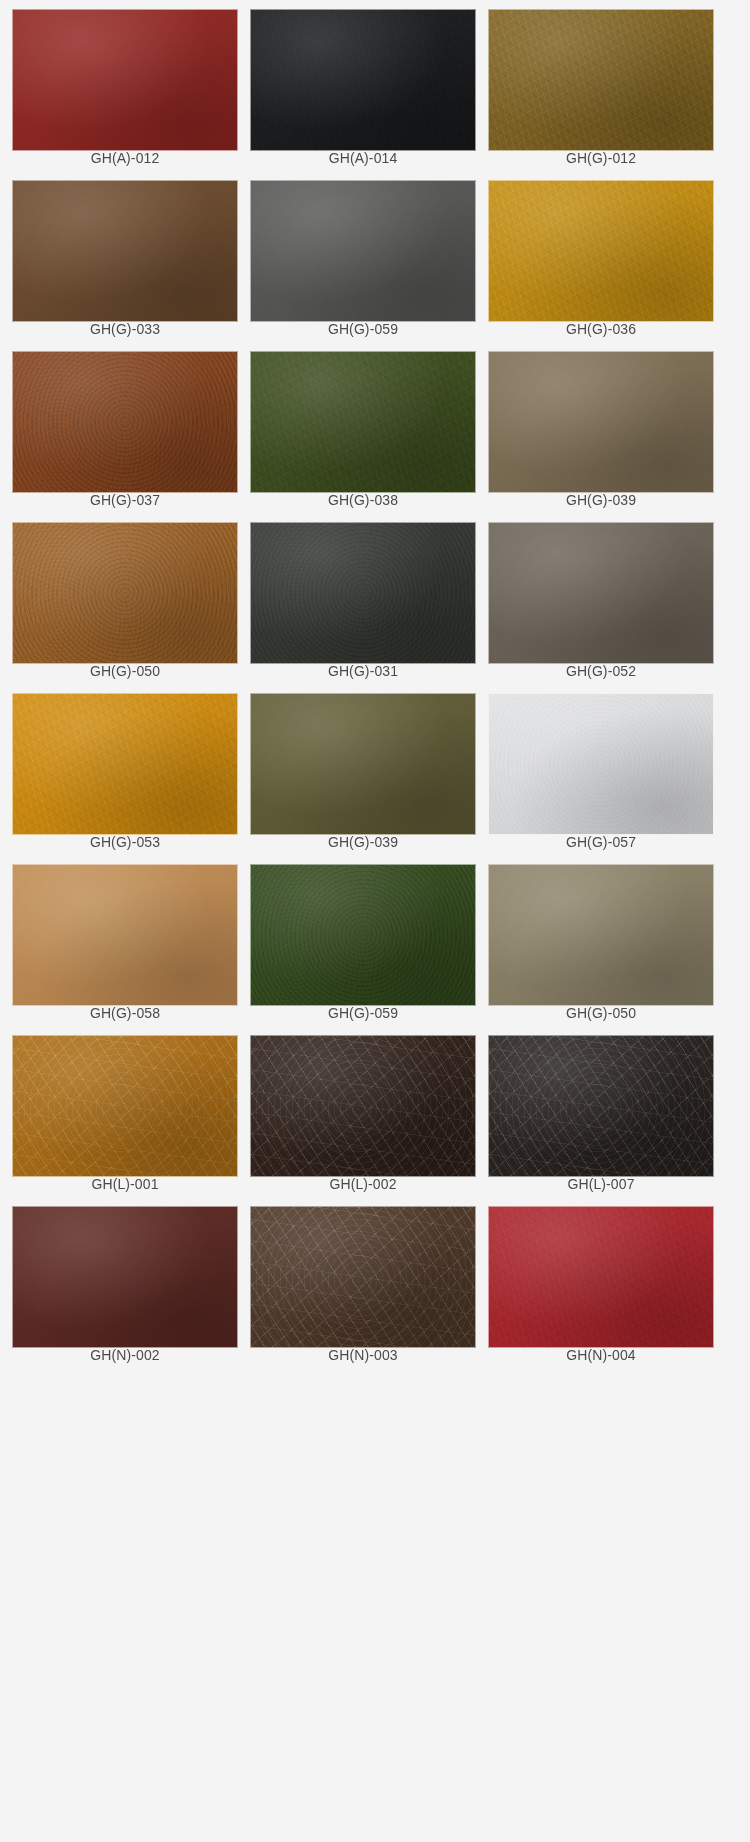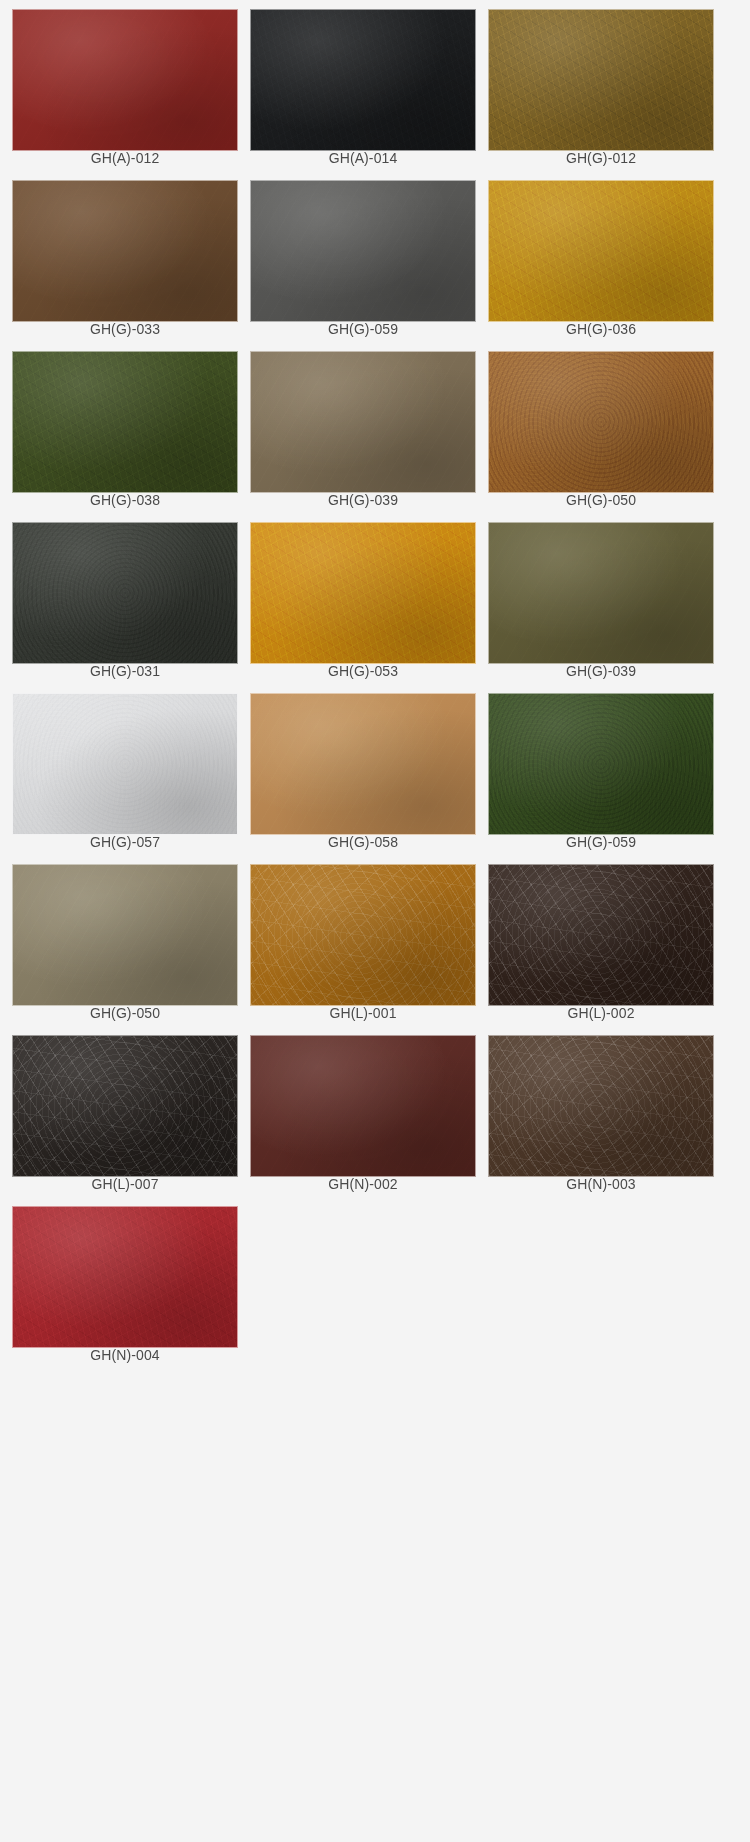--- a/index.html
+++ b/index.html
@@ -119,34 +119,42 @@
     </div>
     <div class="cell">
       <div class="swatch grain-smooth" style="background-color: rgb(85, 85, 83);"></div>
       <div class="label">GH(G)-059</div>
     </div>
     <div class="cell">
       <div class="swatch grain-crackle" style="background-color: rgb(194, 140, 16);"></div>
       <div class="label">GH(G)-036</div>
     </div>
     <div class="cell">
+      <div class="swatch grain-pebble" style="background-color: rgb(134, 67, 29);"></div>
+      <div class="label">GH(G)-037</div>
+    </div>
+    <div class="cell">
       <div class="swatch grain-crackle" style="background-color: rgb(58, 74, 28);"></div>
       <div class="label">GH(G)-038</div>
     </div>
     <div class="cell">
       <div class="swatch grain-smooth" style="background-color: rgb(124, 108, 82);"></div>
       <div class="label">GH(G)-039</div>
     </div>
     <div class="cell">
       <div class="swatch grain-pebble" style="background-color: rgb(155, 98, 39);"></div>
       <div class="label">GH(G)-050</div>
     </div>
     <div class="cell">
       <div class="swatch grain-pebble" style="background-color: rgb(50, 54, 48);"></div>
       <div class="label">GH(G)-031</div>
+    </div>
+    <div class="cell">
+      <div class="swatch grain-smooth" style="background-color: rgb(106, 97, 86);"></div>
+      <div class="label">GH(G)-052</div>
     </div>
     <div class="cell">
       <div class="swatch grain-crackle" style="background-color: rgb(208, 138, 12);"></div>
       <div class="label">GH(G)-053</div>
     </div>
     <div class="cell">
       <div class="swatch grain-smooth" style="background-color: rgb(95, 90, 52);"></div>
       <div class="label">GH(G)-039</div>
     </div>
     <div class="cell">

